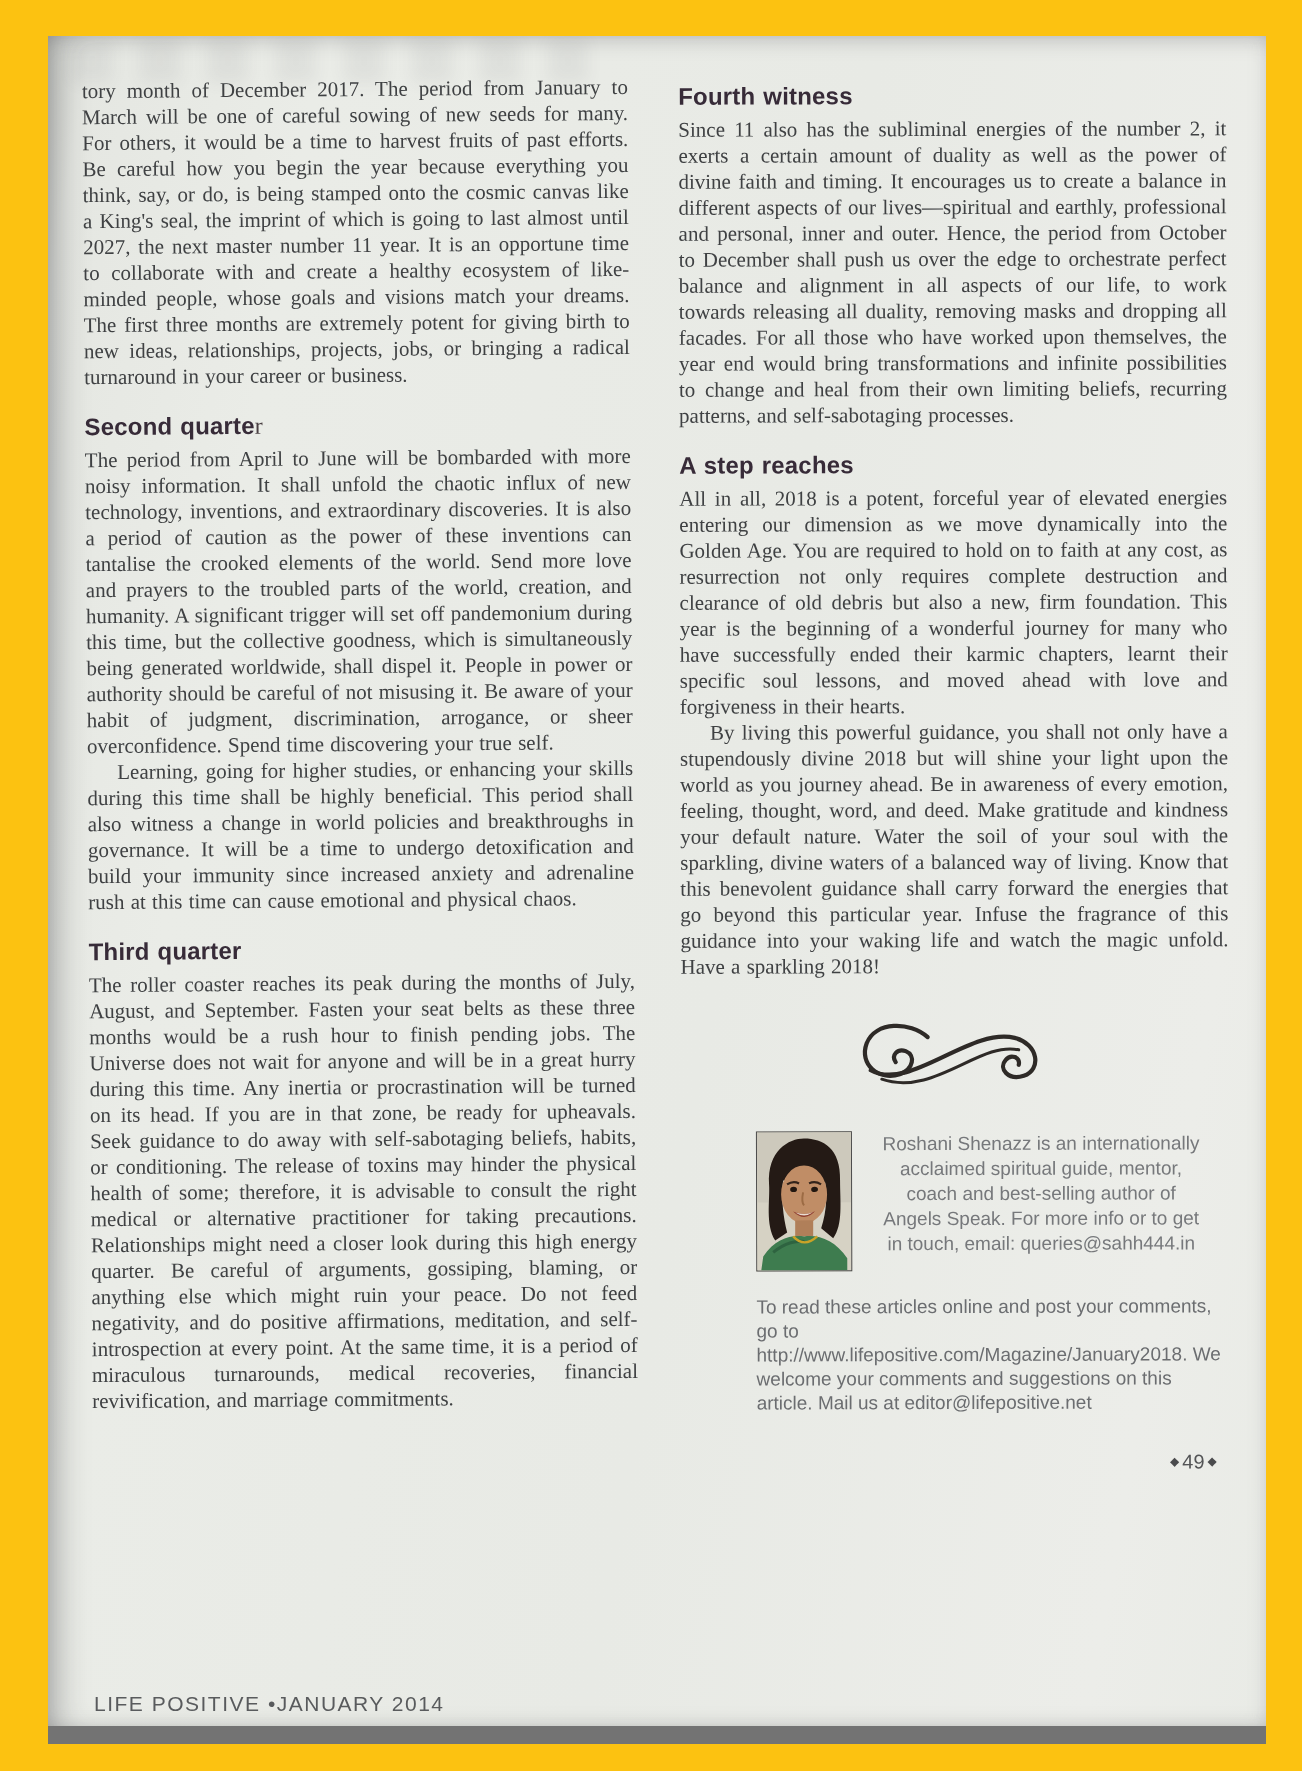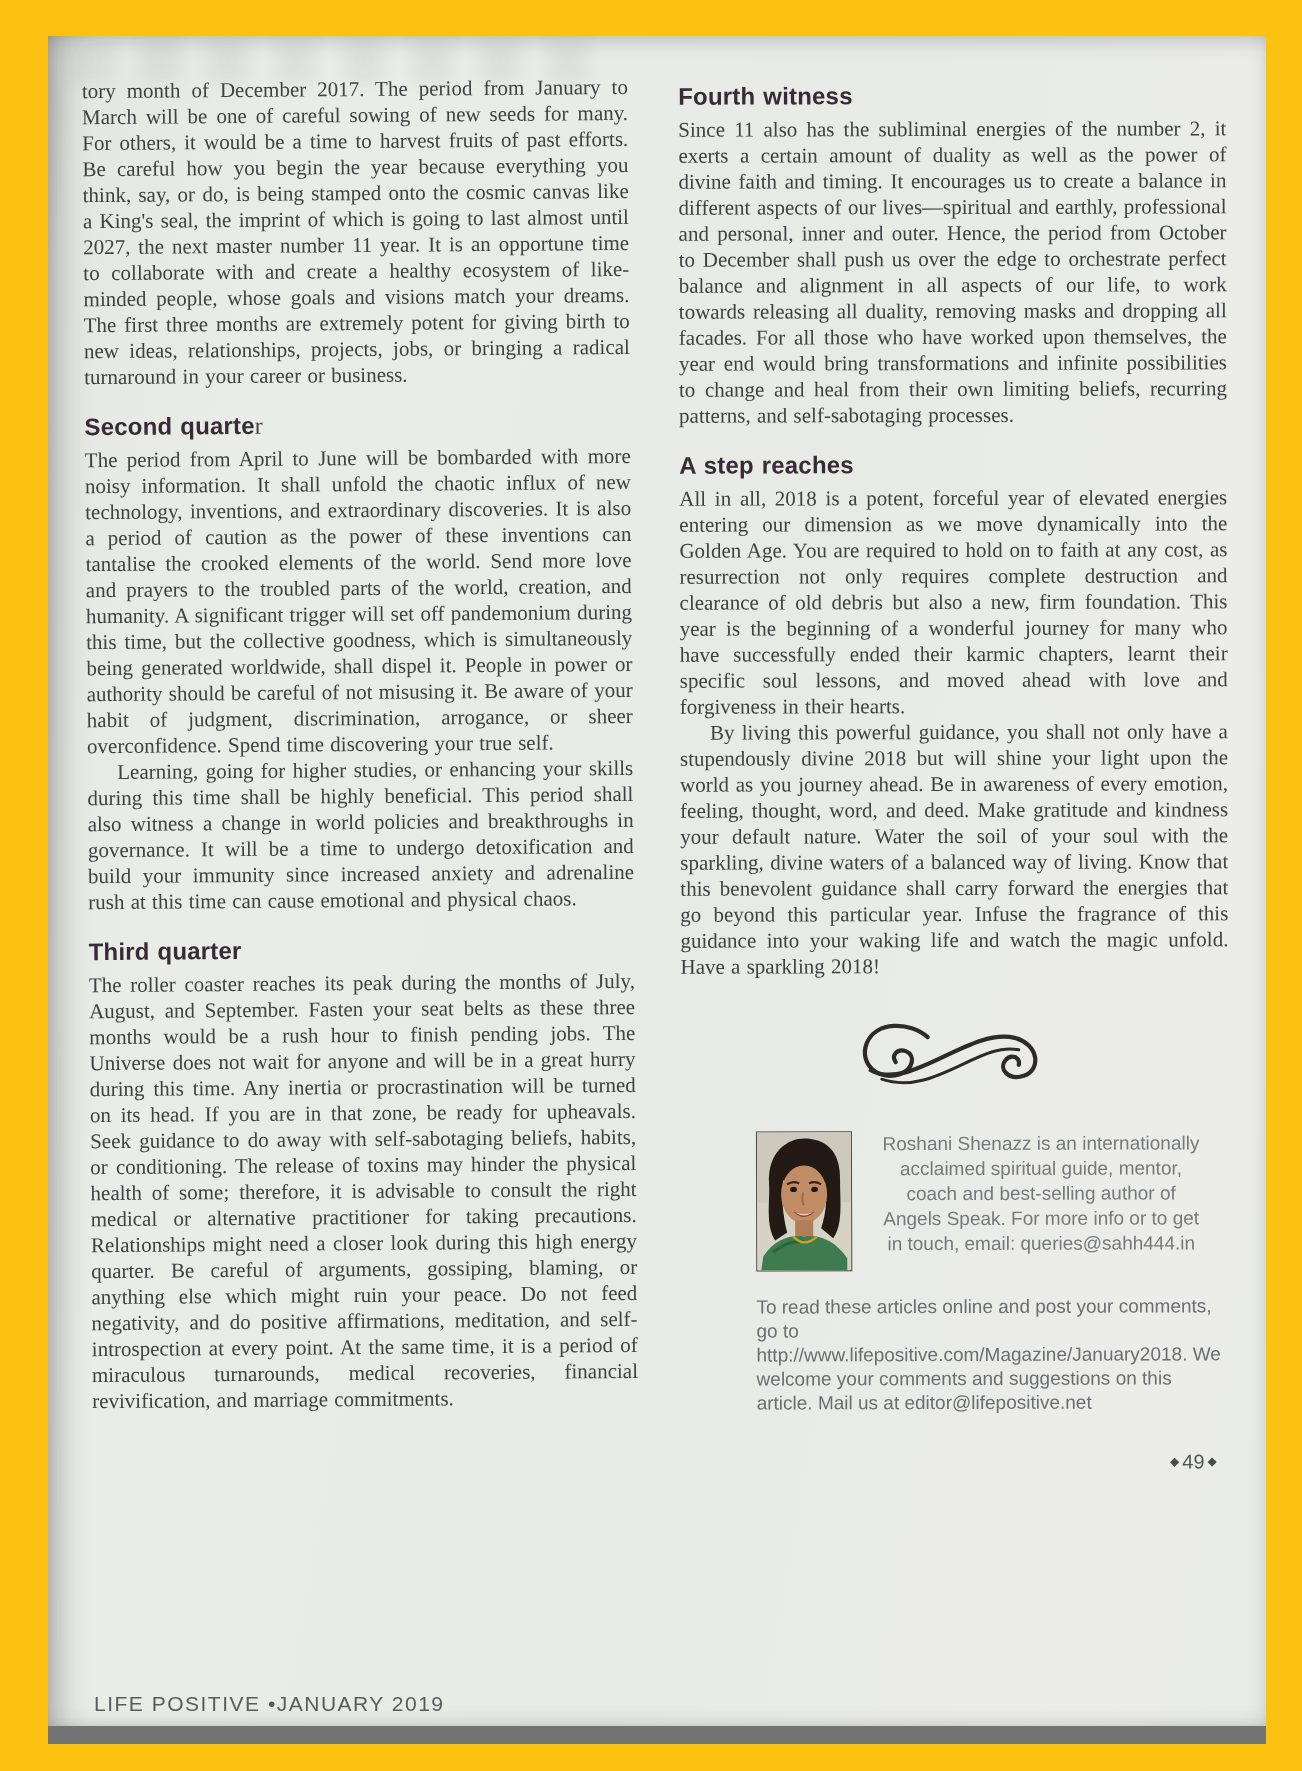--- a/index.html
+++ b/index.html
@@ -107,17 +107,17 @@
             </svg>
           </div>
           <div class="bio-text">Roshani Shenazz is an internationally acclaimed spiritual guide, mentor, coach and best-selling author of Angels Speak. For more info or to get in touch, email: queries@sahh444.in</div>
         </div>
 
         <p class="note">To read these articles online and post your comments, go to http://www.lifepositive.com/Magazine/January2018. We welcome your comments and suggestions on this article. Mail us at editor@lifepositive.net</p>
 
         <div class="pagenum"><span class="dm">◆</span><span>49</span><span class="dm">◆</span></div>
       </div>
 
-      <div class="footer">LIFE POSITIVE •JANUARY 2019</div>
+      <div class="footer">LIFE POSITIVE •JANUARY 2014</div>
 
     </div>
   </div>
 </div>
 
 </body></html>

